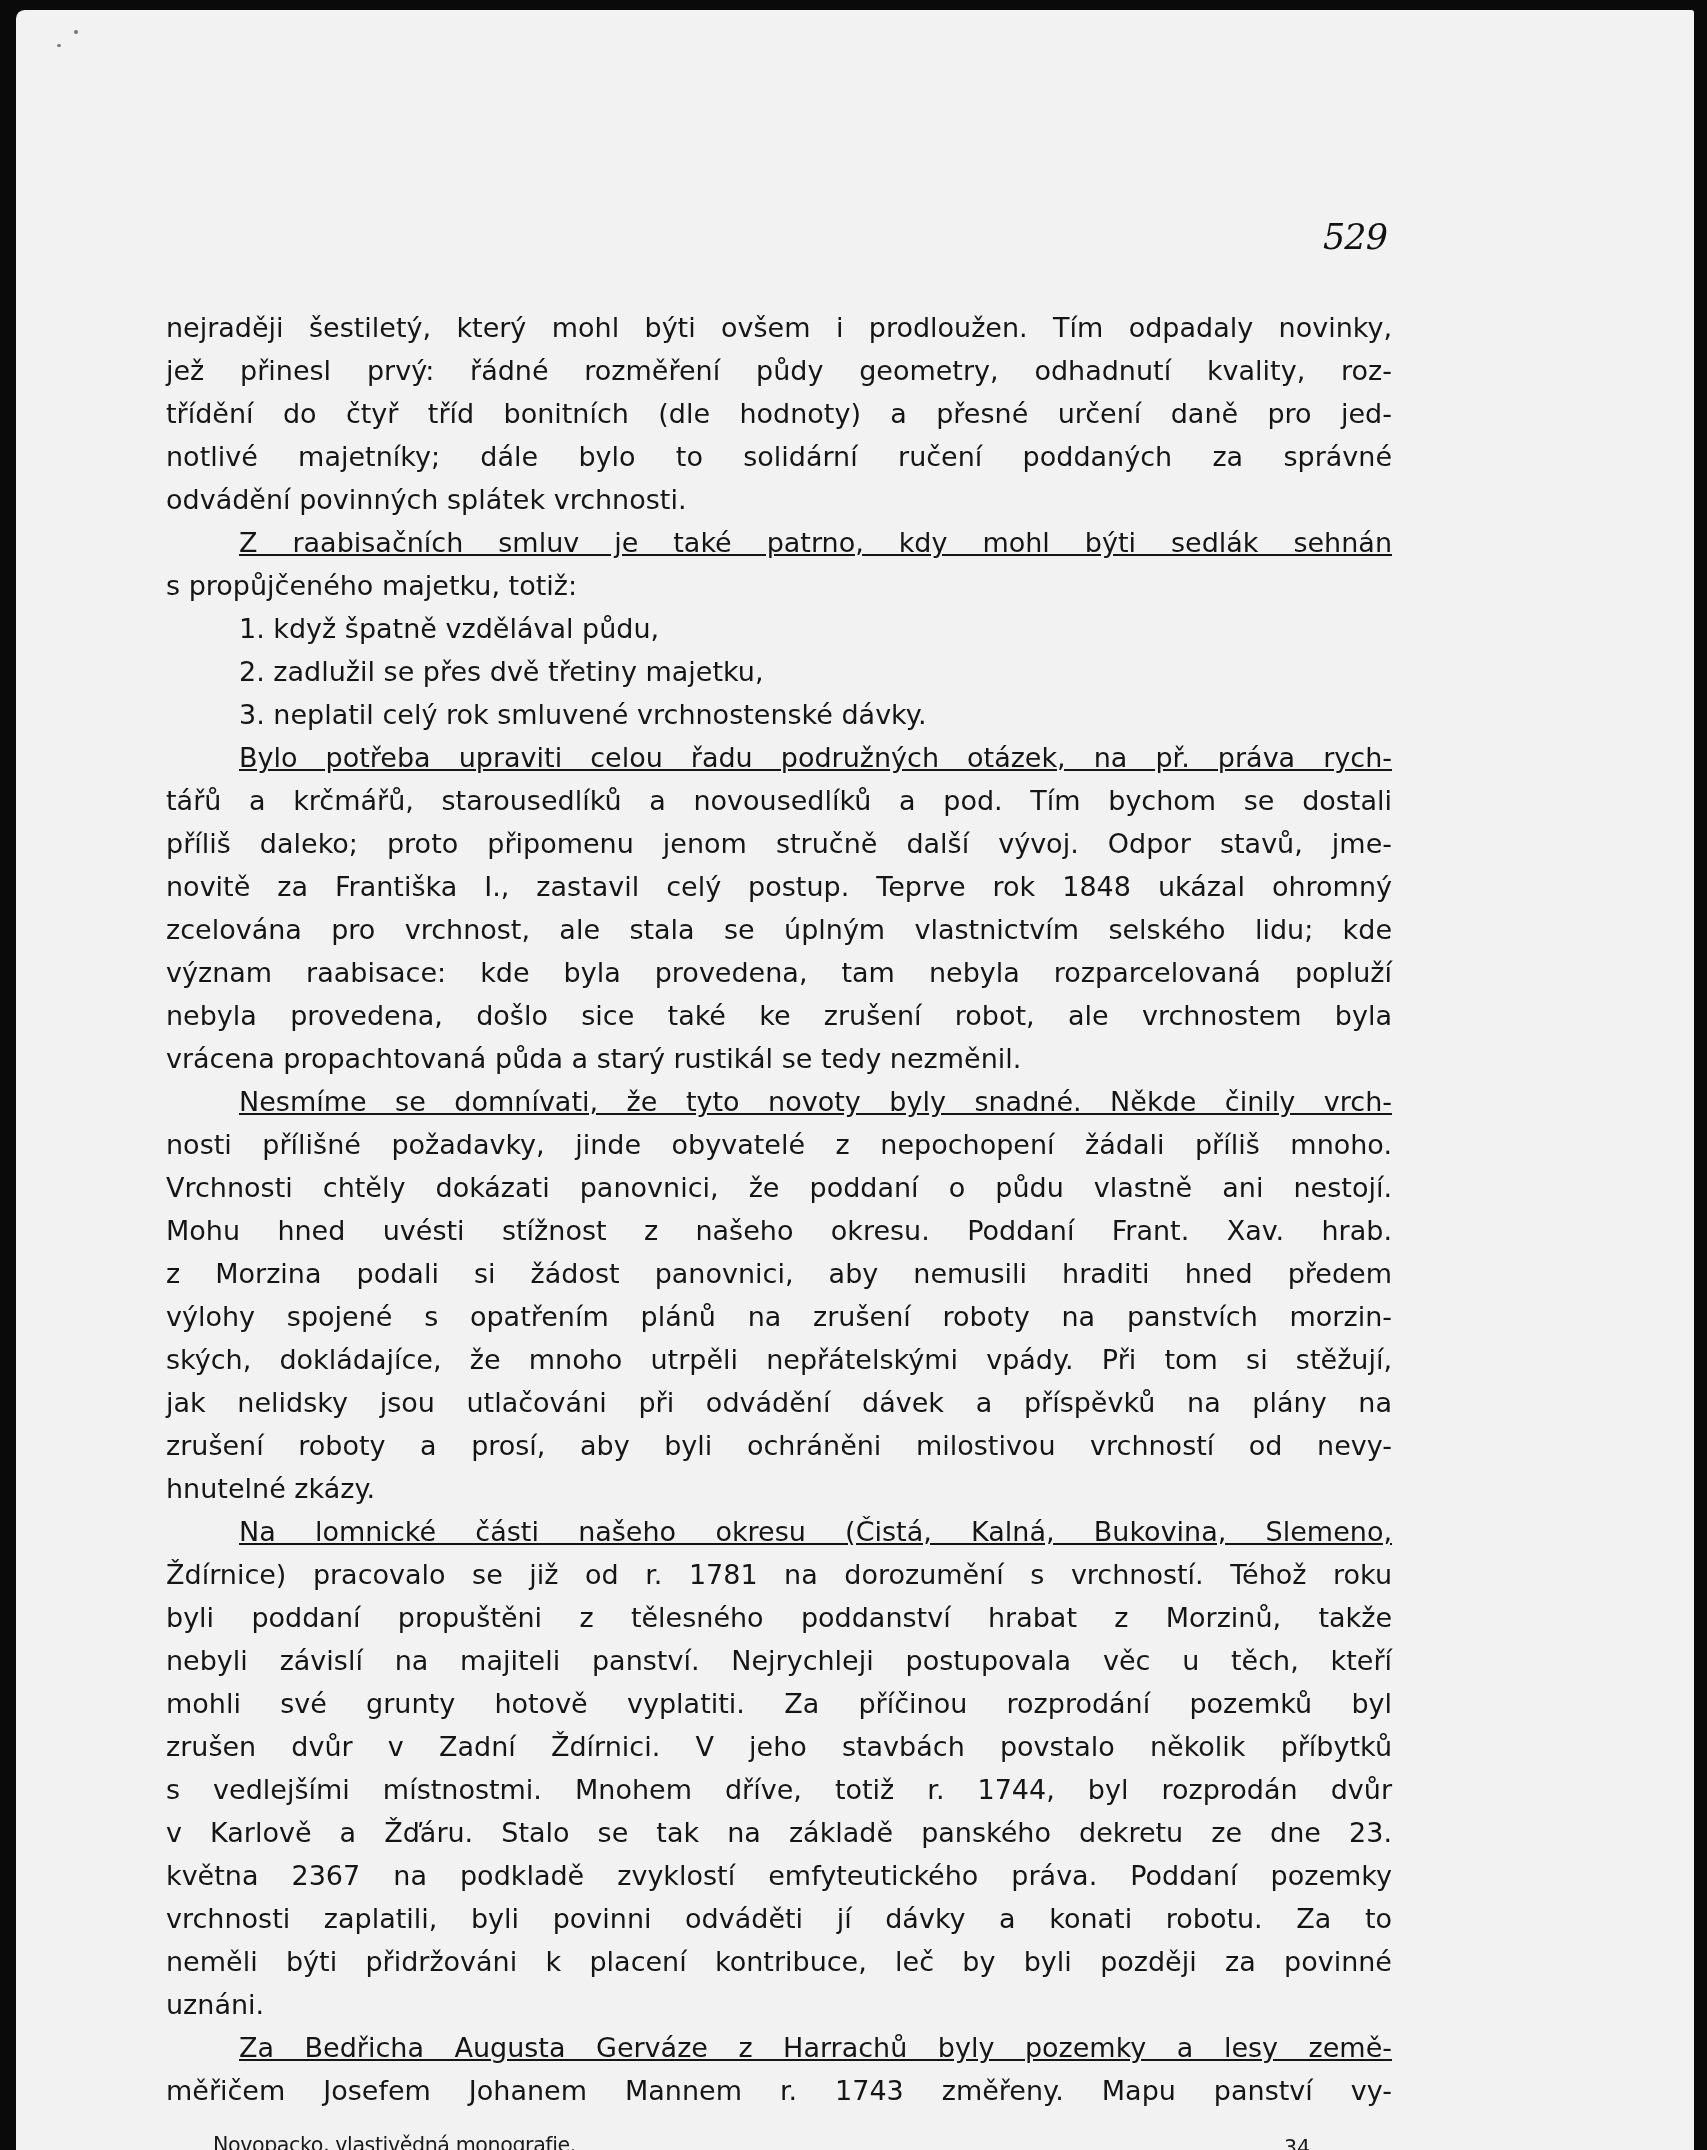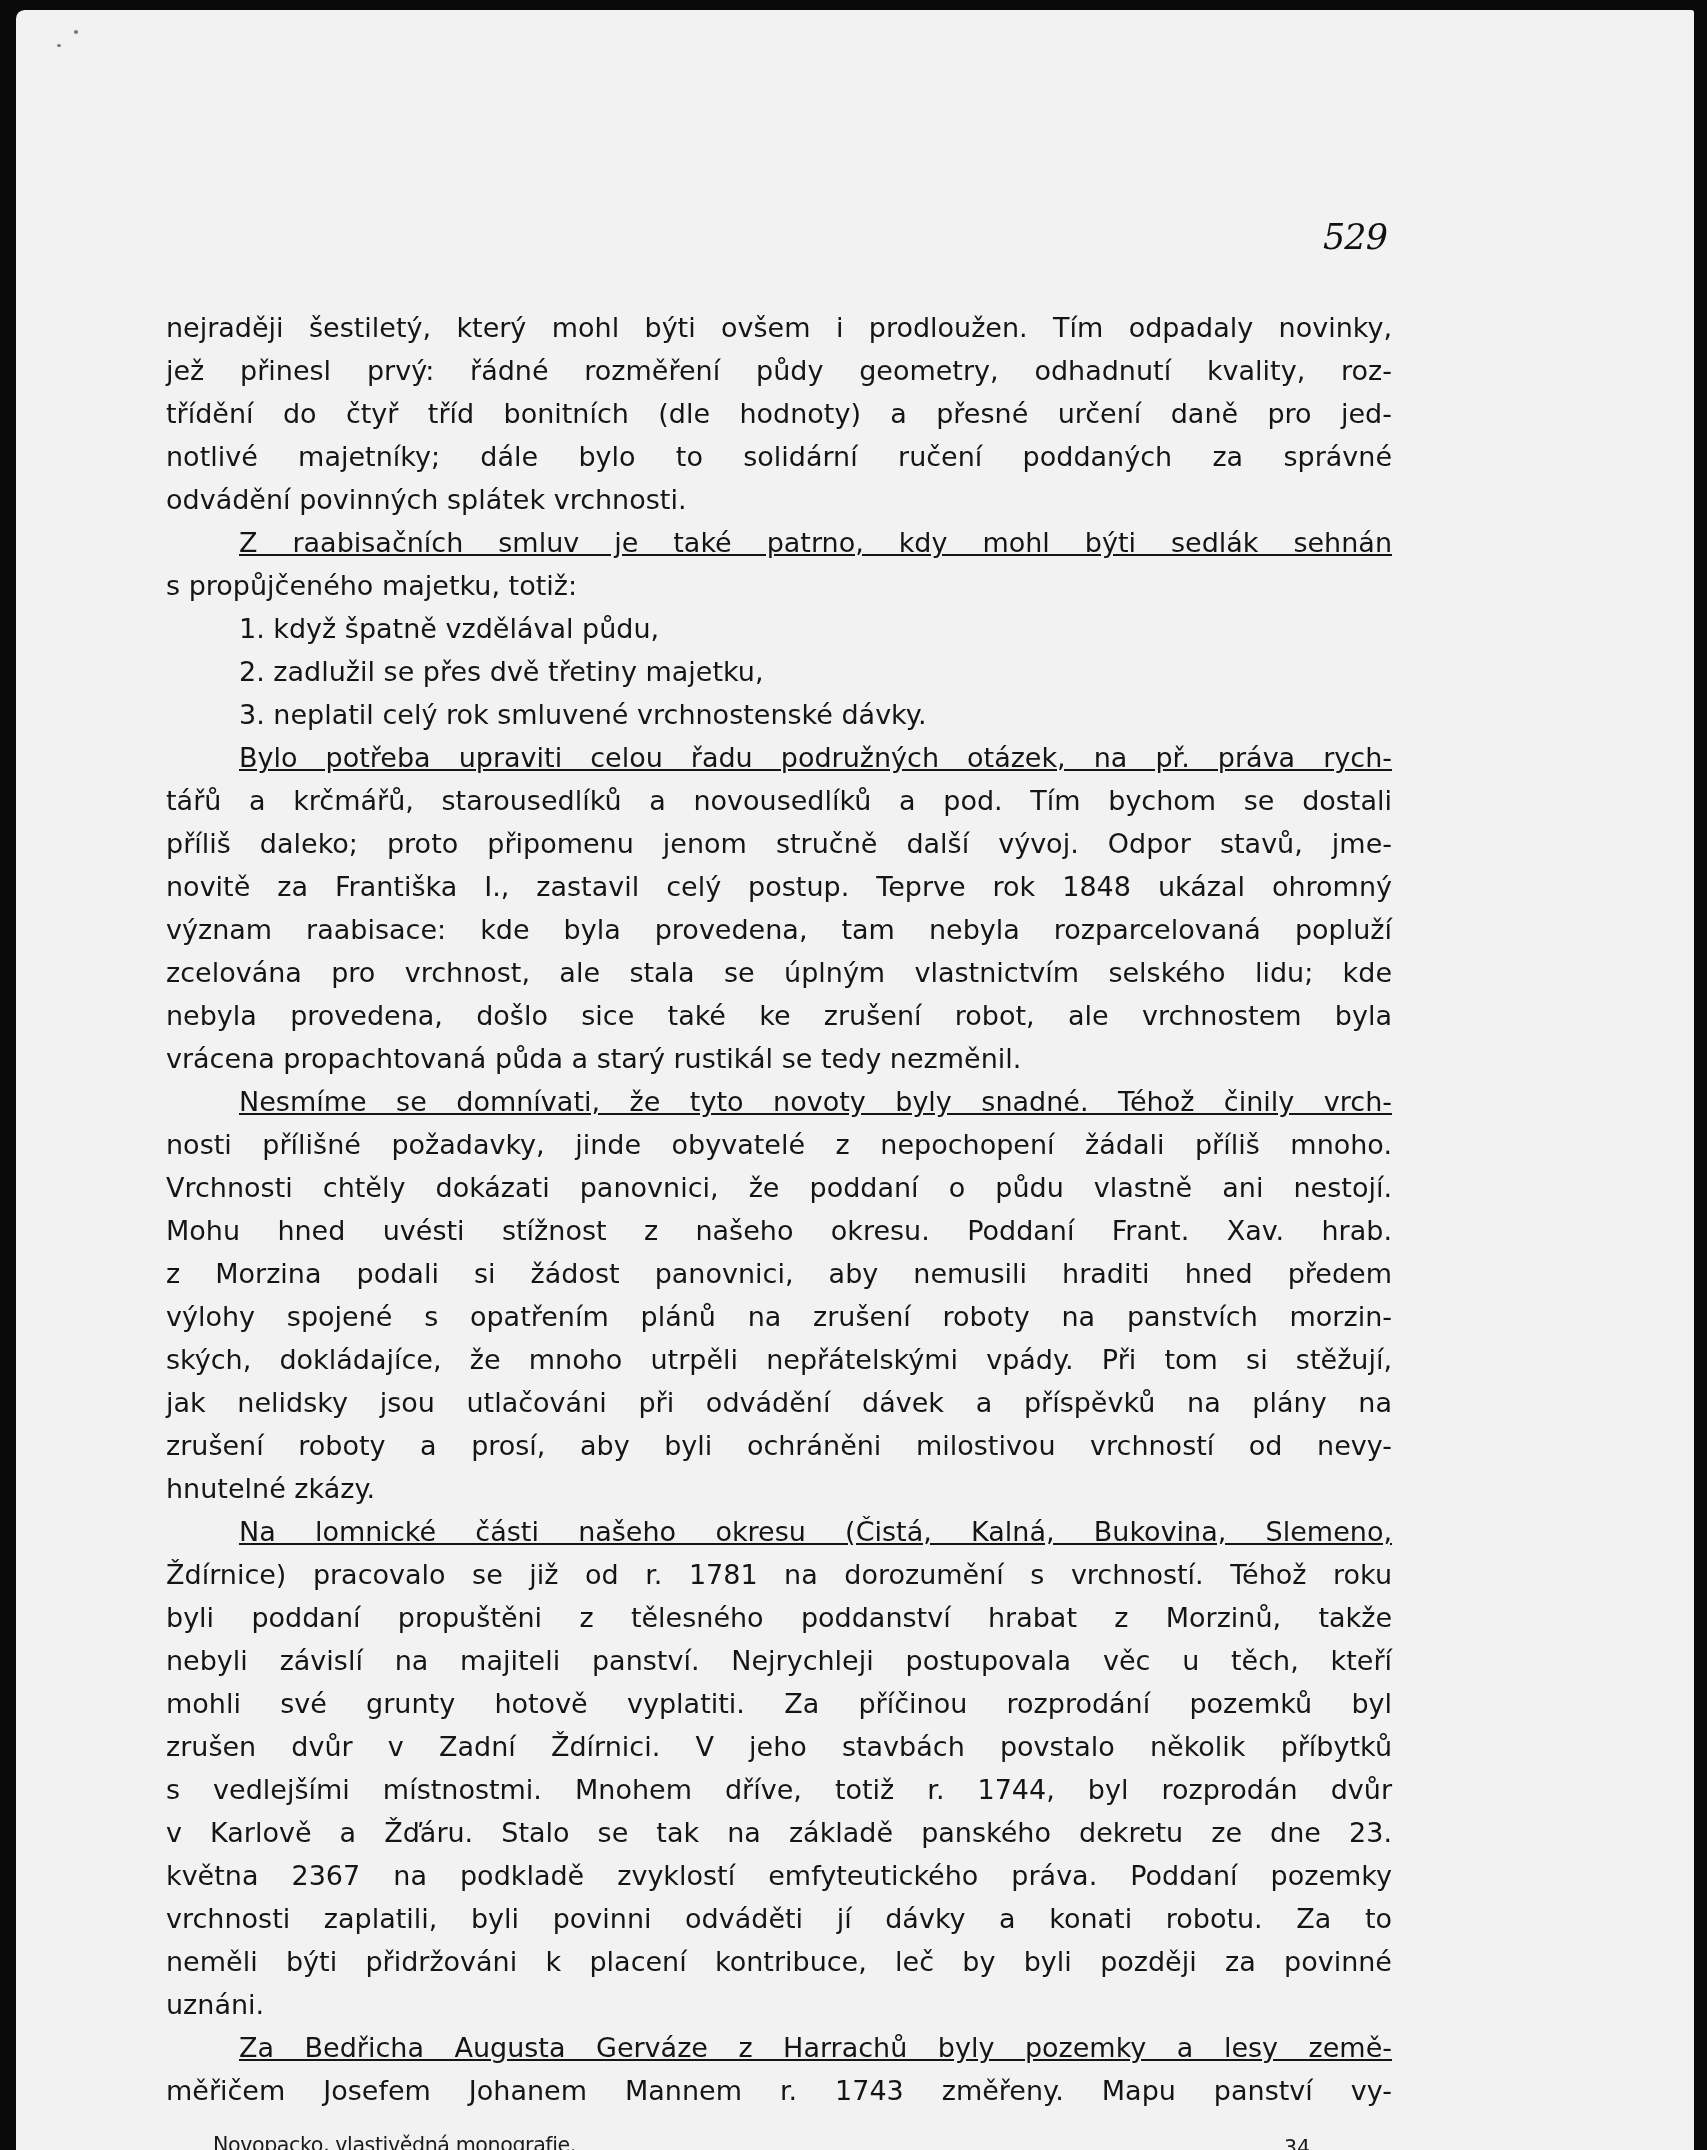--- a/index.html
+++ b/index.html
@@ -85,28 +85,28 @@
     <span class="list-item">1. když špatně vzdělával půdu,</span>
     <span class="list-item">2. zadlužil se přes dvě třetiny majetku,</span>
     <span class="list-item">3. neplatil celý rok smluvené vrchnostenské dávky.</span>
   </div>
 
   <div class="para">
     <span class="line indent">Bylo potřeba upraviti celou řadu podružných otázek, na př. práva rych-</span>
     <span class="line">tářů a krčmářů, starousedlíků a novousedlíků a pod. Tím bychom se dostali</span>
     <span class="line">příliš daleko; proto připomenu jenom stručně další vývoj. Odpor stavů, jme-</span>
     <span class="line">novitě za Františka I., zastavil celý postup. Teprve rok 1848 ukázal ohromný</span>
+    <span class="line">zcelována pro vrchnost, ale stala se úplným vlastnictvím selského lidu; kde</span>
     <span class="line">význam raabisace: kde byla provedena, tam nebyla rozparcelovaná popluží</span>
-    <span class="line">zcelována pro vrchnost, ale stala se úplným vlastnictvím selského lidu; kde</span>
     <span class="line">nebyla provedena, došlo sice také ke zrušení robot, ale vrchnostem byla</span>
     <span class="line last">vrácena propachtovaná půda a starý rustikál se tedy nezměnil.</span>
   </div>
 
   <div class="para">
-    <span class="line indent">Nesmíme se domnívati, že tyto novoty byly snadné. Téhož činily vrch-</span>
+    <span class="line indent">Nesmíme se domnívati, že tyto novoty byly snadné. Někde činily vrch-</span>
     <span class="line">nosti přílišné požadavky, jinde obyvatelé z nepochopení žádali příliš mnoho.</span>
     <span class="line">Vrchnosti chtěly dokázati panovnici, že poddaní o půdu vlastně ani nestojí.</span>
     <span class="line">Mohu hned uvésti stížnost z našeho okresu. Poddaní Frant. Xav. hrab.</span>
     <span class="line">z Morzina podali si žádost panovnici, aby nemusili hraditi hned předem</span>
     <span class="line">výlohy spojené s opatřením plánů na zrušení roboty na panstvích morzin-</span>
     <span class="line">ských, dokládajíce, že mnoho utrpěli nepřátelskými vpády. Při tom si stěžují,</span>
     <span class="line">jak nelidsky jsou utlačováni při odvádění dávek a příspěvků na plány na</span>
     <span class="line">zrušení roboty a prosí, aby byli ochráněni milostivou vrchností od nevy-</span>
     <span class="line last">hnutelné zkázy.</span>
   </div>

